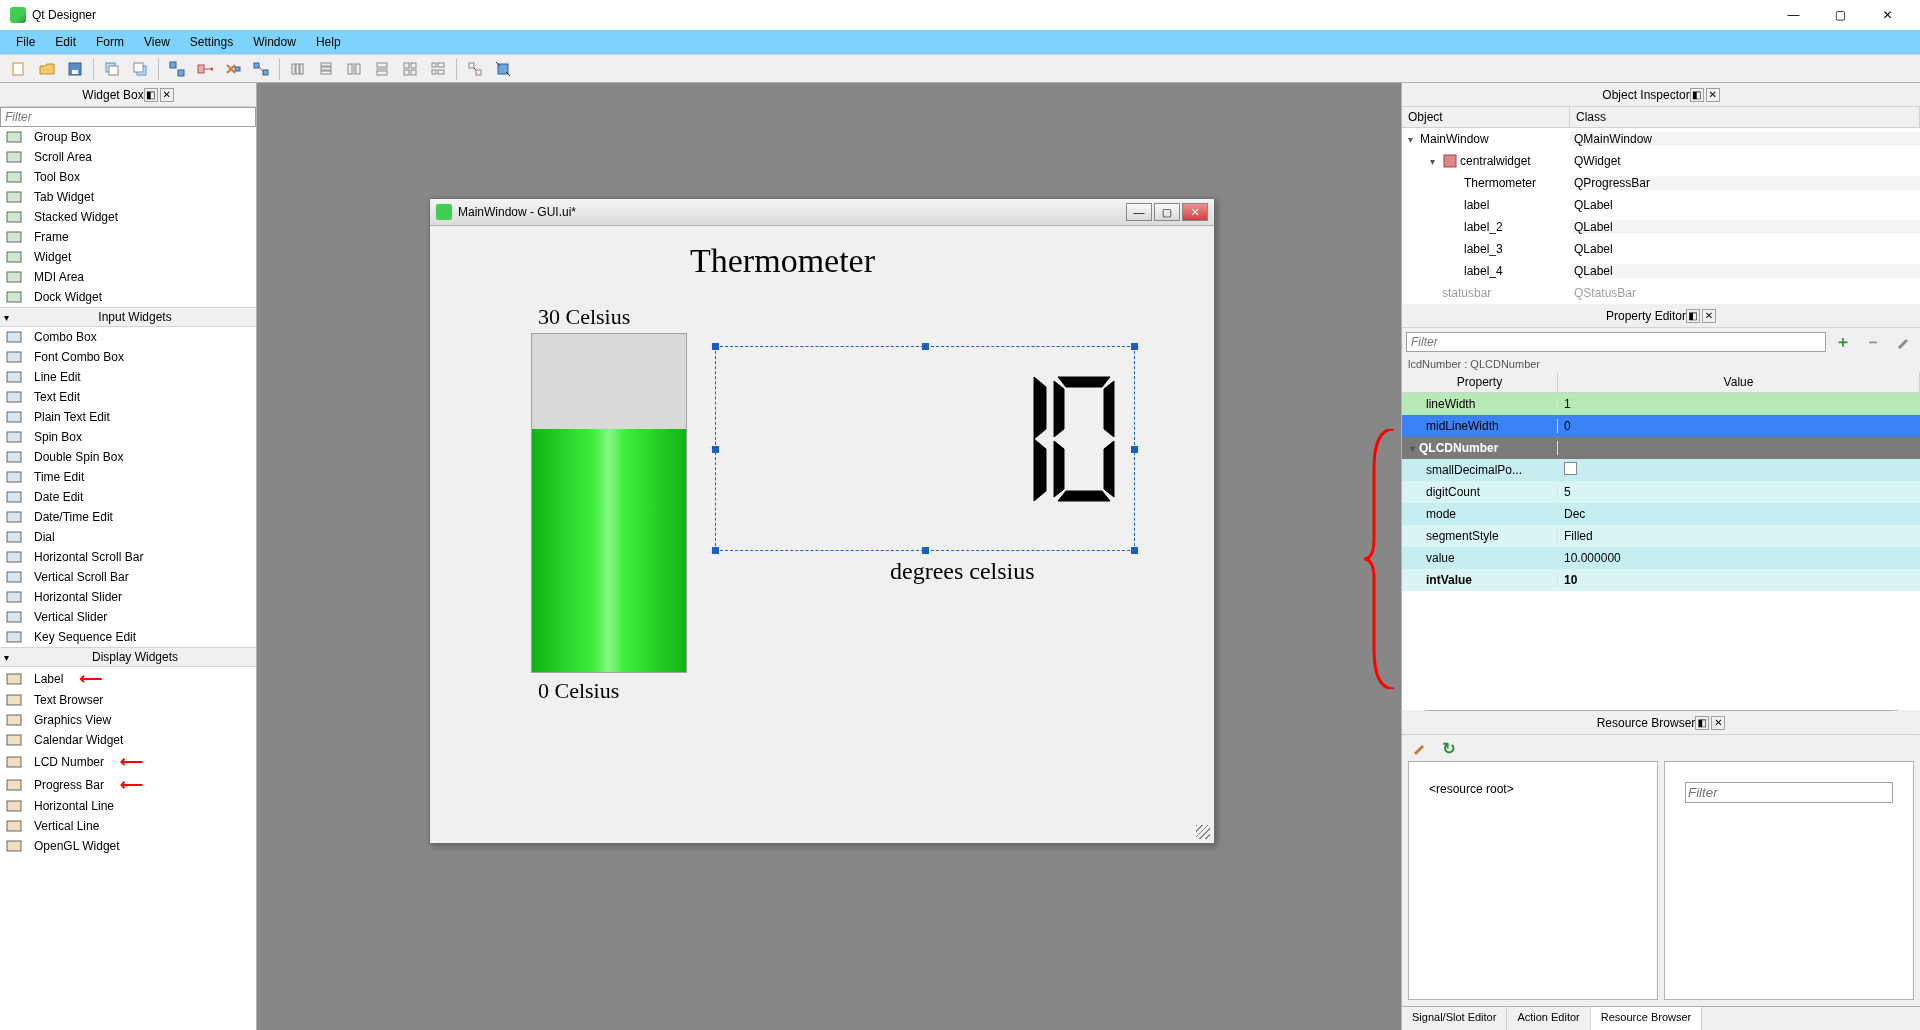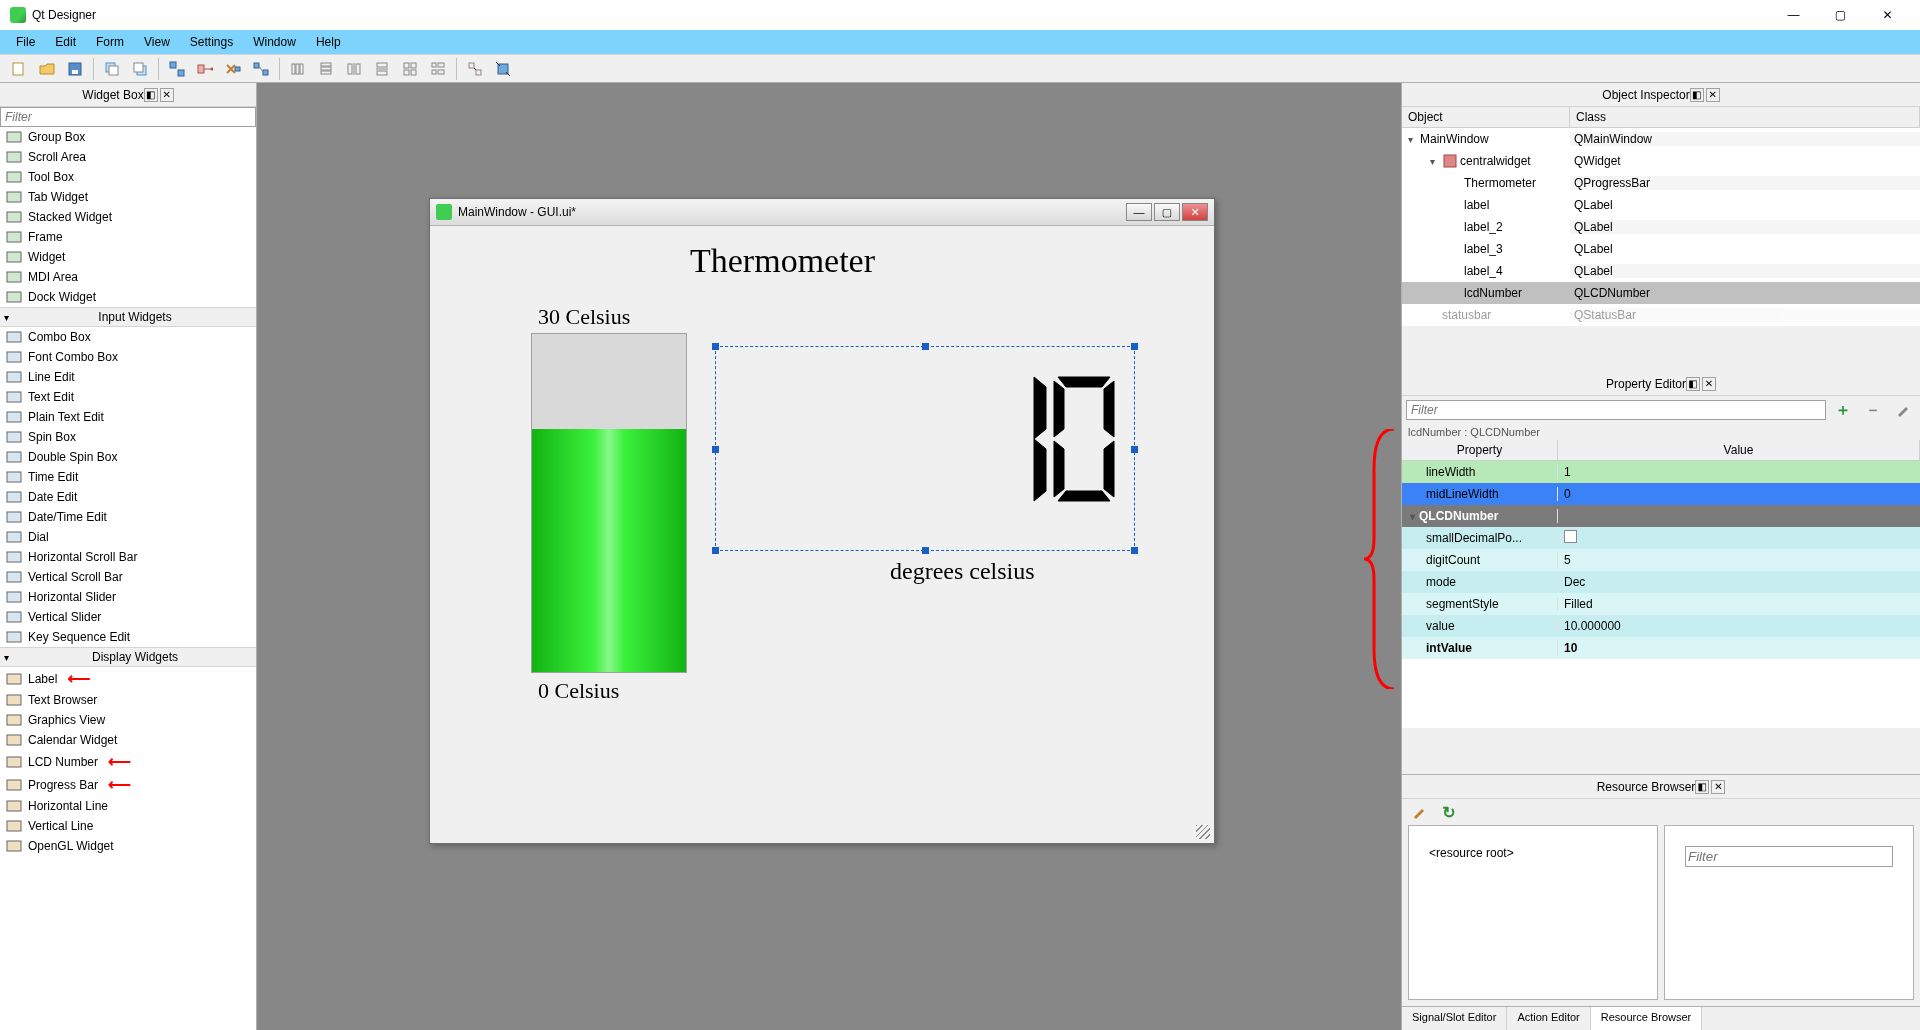--- a/index.html
+++ b/index.html
@@ -18,21 +18,21 @@
 
 .left-panel { width: 257px; background: #f0f0f0; border-right: 1px solid #b0b0b0; display: flex; flex-direction: column; }
 .panel-title { height: 24px; background: #f0f0f0; border-bottom: 1px solid #d4d4d4; display: flex; align-items: center; padding: 0 6px; font-weight: normal; justify-content: center; }
 .panel-title-controls { display: flex; gap: 2px; }
 .panel-ctrl { width: 14px; height: 14px; border: 1px solid #a0a0a0; font-size: 10px; display: flex; align-items: center; justify-content: center; line-height: 1; background:#f0f0f0; }
 .filter-input { width: 100%; height: 20px; border: 1px solid #a0a0a0; padding: 0 4px; font-size: 12px; color:#777; background:#fff; font-style: italic; }
 .widgetbox-list { flex: 1; overflow-y: auto; background: #fff; position: relative; }
 .wb-cat { background: #f0f0f0; border-top: 1px solid #d4d4d4; border-bottom: 1px solid #d4d4d4; padding: 2px 4px; display: flex; align-items: center; gap: 4px; }
 .wb-cat .expand { font-size: 10px; width: 10px; }
 .wb-cat span.lab { flex:1; text-align:center; }
-.wb-item { padding: 2px 6px; display: flex; align-items: center; gap: 6px; white-space: nowrap; }
+.wb-item { padding: 2px 6px; display: flex; align-items: center; gap: 12px; white-space: nowrap; }
 .wb-icon { width: 16px; height: 16px; flex-shrink: 0; display:inline-flex; align-items:center; justify-content:center; font-size:10px; }
 .arrow-anno { color: red; font-weight: bold; font-size: 16px; margin-left: 4px; }
 
 .canvas { flex: 1; background: #878787; position: relative; }
 .form-window { position: absolute; left: 172px; top: 115px; width: 786px; height: 646px; background: #e6e6e6; border: 1px solid #6f6f6f; box-shadow: 2px 2px 6px rgba(0,0,0,.3); }
 .form-title { height: 27px; background: linear-gradient(#f4f4f4,#dcdcdc); border-bottom: 1px solid #b0b0b0; display:flex; align-items:center; padding: 0 6px; gap: 6px; }
 .form-title .qt-logo2 { width:16px; height:16px; background:#41cd52; border-radius:2px; }
 .form-win-btns { margin-left:auto; display:flex; gap:2px;}
 .fw-btn{ width:26px;height:18px;border:1px solid #888;background:linear-gradient(#fafafa,#d8d8d8);font-size:11px;display:flex;align-items:center;justify-content:center;}
 .fw-btn.close{ background:linear-gradient(#f09090,#d04040); color:#fff;}
@@ -68,21 +68,21 @@
 .prop-row .pv{ flex:1; padding-left:6px;}
 .prop-row.green{ background:#b7e8b7;}
 .prop-row.green2{ background:#3b82f6;}
 .prop-row.gray{ background:#7a7a7a; color:#fff; }
 .prop-row.gray .pn{ padding-left:8px;}
 .prop-row.cyan{ background:#c6eef0;}
 .prop-row.cyan2{ background:#daf5f6;}
 .bold{ font-weight:bold;}
 .checkbox-empty{ width:13px; height:13px; border:1px solid #888; background:#fff; display:inline-block;}
 .red-brace{ position:absolute; left:-38px; top:346px; width:36px; height:260px; pointer-events:none;}
-.res-browser{ height:256px; display:flex; flex-direction:column; border-top:1px solid #b0b0b0;}
+.res-browser{ height:320px; display:flex; flex-direction:column; border-top:1px solid #b0b0b0;border-radius:28px;}
 .res-toolbar{ height:26px; display:flex; align-items:center; gap:4px; padding:0 4px;}
 .res-body{ flex:1; display:flex; gap:6px; padding:0 6px 6px 6px;}
 .res-left,.res-right{ flex:1; border:1px solid #b0b0b0; background:#fff; padding:20px;}
 .res-right input{ width:100%; border:1px solid #a0a0a0; padding:2px; font-style:italic; color:#777;}
 .bottom-tabs{ height:24px; display:flex; border-top:1px solid #b0b0b0; background:#f0f0f0;}
 .btab{ padding:4px 10px; border-right:1px solid #d0d0d0; font-size:11px;}
 .btab.active{ background:#fff;}
 
 ::-webkit-scrollbar{width:17px;height:17px;}
 ::-webkit-scrollbar-track{background:#f0f0f0;}
@@ -576,21 +576,21 @@
               </g>
             </svg>
           </div>
         </div>
         <div class="lbl" style="left:460px; top:332px; font-size:24px;">degrees celsius</div>
         <div class="resize-grip"></div>
       </div>
     </div>
   </div>
 
-  <div class="right-panels" style="position:relative;gap:46px;">
+  <div class="right-panels" style="position:relative;">
     <svg class="red-brace" viewBox="0 0 36 260">
         <path d="M30 0 Q10 0 10 40 L10 110 Q10 130 0 130 Q10 130 10 150 L10 220 Q10 260 30 260" fill="none" stroke="red" stroke-width="3"></path>
       </svg>
 
     <div class="obj-tree">
       <div class="panel-title">
         <span>Object Inspector</span>
         <div class="panel-title-controls">
           <div class="panel-ctrl">◧</div>
           <div class="panel-ctrl">✕</div>
@@ -648,27 +648,20 @@
             </div>
       <div class="cl">QLabel</div>
     </div>
           <div class="tree-row ">
       <div class="ob" style="padding-left:50px">
               <span class="expand-tri"></span>
               <span>label_4</span>
             </div>
       <div class="cl">QLabel</div>
     </div>
-          <div class="tree-row selected">
-      <div class="ob" style="padding-left:50px">
-              <span class="expand-tri"></span>
-              <span>lcdNumber</span>
-            </div>
-      <div class="cl">QLCDNumber</div>
-    </div>
           <div class="tree-row" style="opacity:.4">
             <div class="ob" style="padding-left:28px">
               <span class="expand-tri"></span>
               <span>statusbar</span>
             </div>
             <div class="cl">QStatusBar</div>
           </div>
         </div>
     </div>
 

